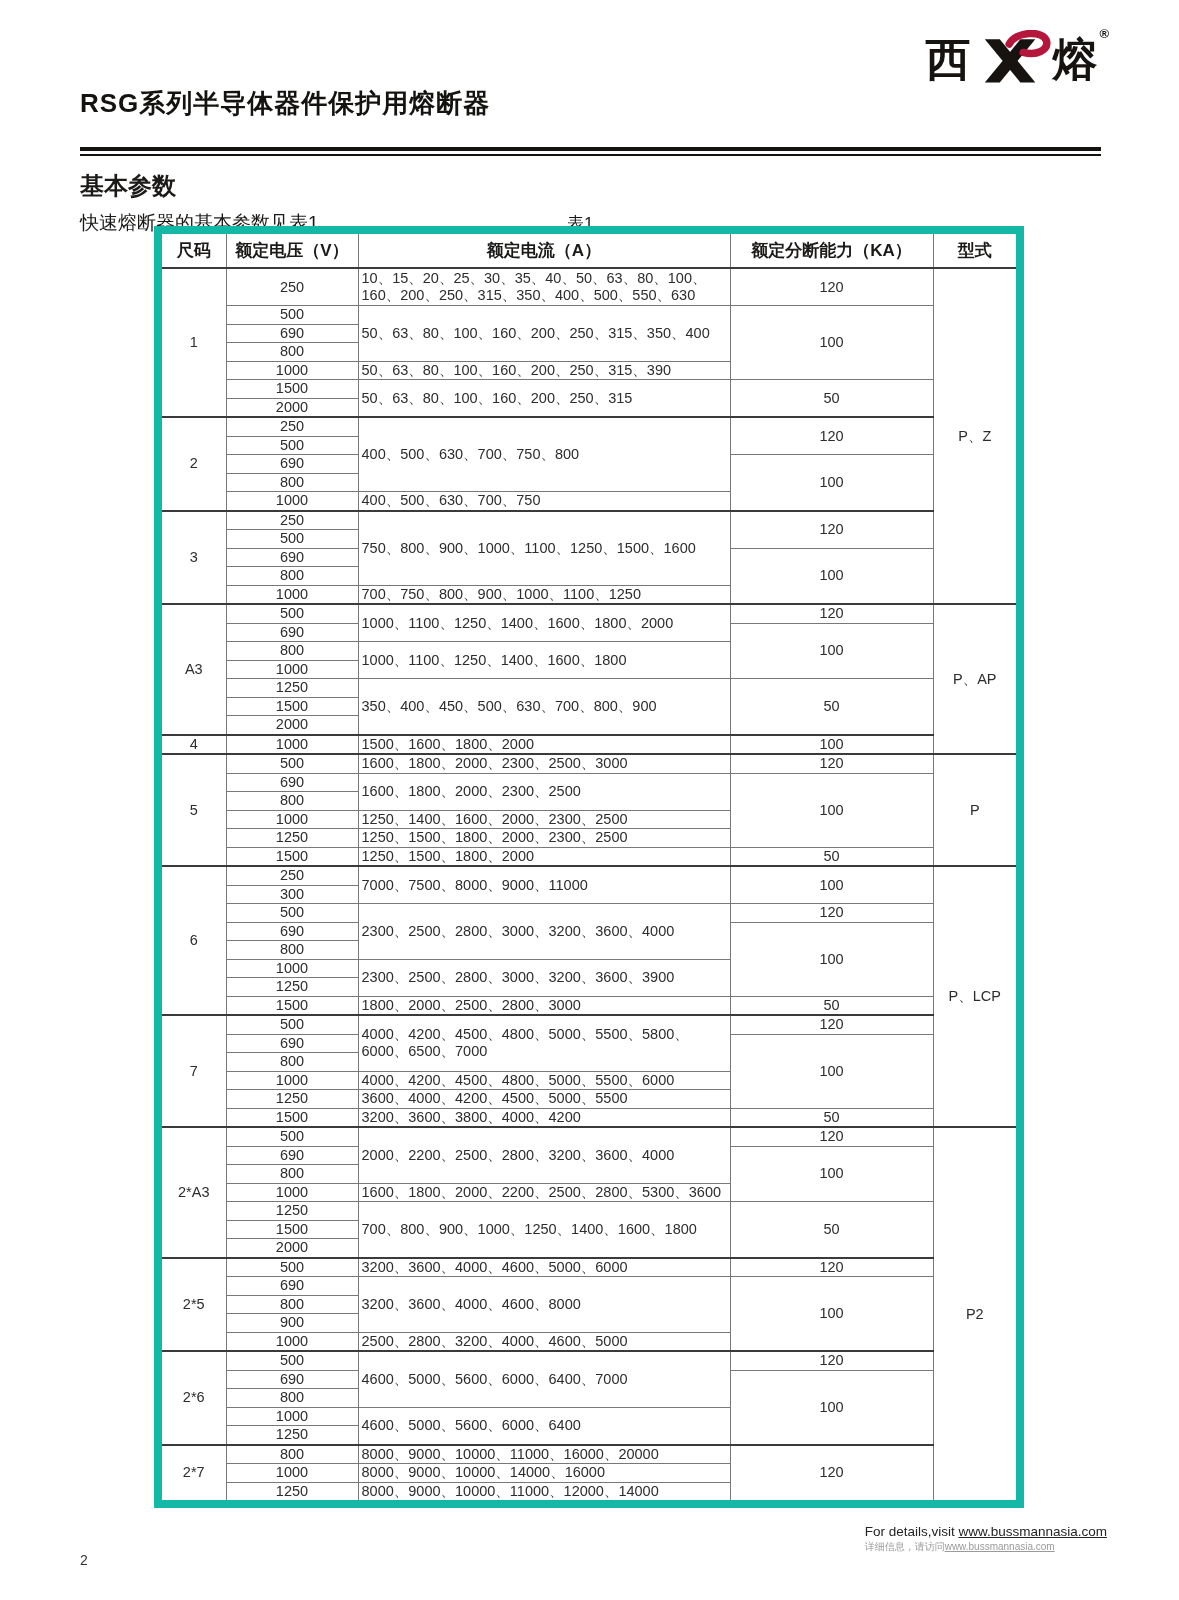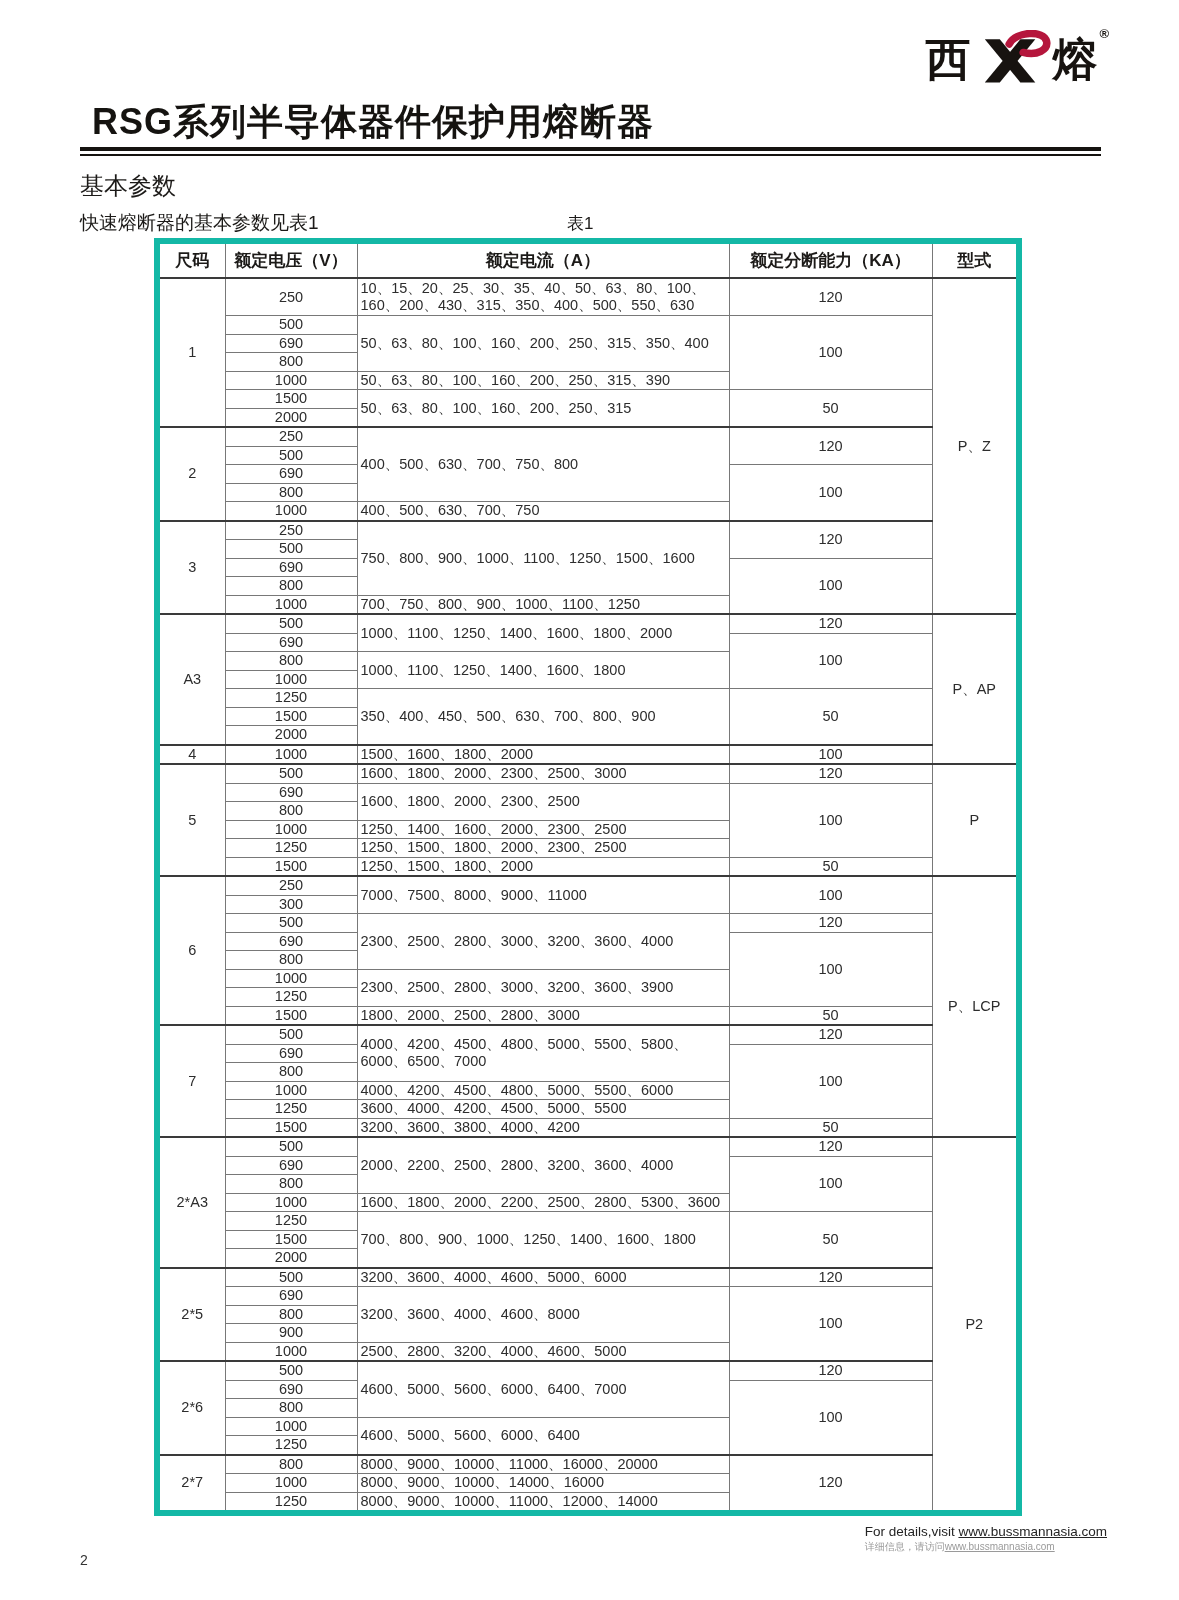--- a/index.html
+++ b/index.html
@@ -7,28 +7,28 @@
     width:1179px;height:1600px;position:relative;overflow:hidden;
     background:#ffffff;color:#1a1a1a;
     font-family:"Liberation Sans","DejaVu Sans",sans-serif;
   }
   
   .logo{position:absolute;top:30px;right:70px;display:flex;align-items:center;}
   .logo-char{font-size:45px;font-weight:bold;line-height:1;color:#171310;}
   .logo-mark{width:80px;height:58px;margin:0 1px;}
   .logo-reg{font-size:13px;font-weight:bold;color:#171310;align-self:flex-start;margin-left:2px;margin-top:-4px;}
   
-  .title{position:absolute;left:80px;top:86px;margin:12px;font-size:36px;font-weight:bold;letter-spacing:1px;color:#151310;white-space:nowrap;}
+  .title{position:absolute;left:80px;top:86px;margin:0;font-size:26px;font-weight:bold;letter-spacing:1px;color:#151310;white-space:nowrap;}
   .title-rule{position:absolute;left:80px;top:147px;width:1021px;height:3px;border-top:4px solid #151310;border-bottom:2px solid #151310;}
   
-  .section-heading{position:absolute;left:80px;top:170px;margin:0;font-size:24px;font-weight:normal;color:#1c1a18;}
+  .section-heading{position:absolute;left:80px;top:170px;margin:0;font-size:24px;font-weight:bold;color:#1c1a18;}
   .intro-row{position:absolute;left:80px;top:210px;width:1021px;font-size:19px;color:#1c1a18;}
   .table-caption{position:absolute;left:487px;top:2px;font-size:17px;}
   
-  .spec-table{position:absolute;left:154px;top:238px;width:862px;border-collapse:collapse;table-layout:fixed;border:6px solid #14b8a6;}
+  .spec-table{position:absolute;left:154px;top:226px;width:862px;border-collapse:collapse;table-layout:fixed;border:8px solid #14b8a6;}
   .c-size{width:68px;}.c-volt{width:132px;}.c-curr{width:372px;}.c-cap{width:203px;}.c-type{width:87px;}
   .spec-table th,.spec-table td{border:1px solid #787878;padding:0;}
   .spec-table thead th{height:33px;font-size:17px;font-weight:bold;color:#1c1a18;border-bottom:2px solid #3a3a3a;background:#ffffff;}
   .spec-table td{height:17.5px;line-height:17px;font-size:14.5px;color:#2d2d2d;text-align:center;vertical-align:middle;}
   .spec-table td.col-curr{text-align:left;padding:0 2px 0 3px;}
   .spec-table tr.tall td{height:36px;}
   .spec-table tr.group-start td{border-top:2px solid #3a3a3a;}
   
   .footer{position:absolute;top:1524px;right:72px;text-align:left;line-height:1.2;}
   .footer-en{font-size:13.5px;color:#242424;}
@@ -76,21 +76,21 @@
         <th>额定电压（V）</th>
         <th>额定电流（A）</th>
         <th>额定分断能力（KA）</th>
         <th>型式</th>
       </tr>
     </thead>
     <tbody>
         <tr class="group-start tall">
           <td class="col-size" rowspan="7">1</td>
           <td class="col-volt">250</td>
-          <td class="col-curr">10、15、20、25、30、35、40、50、63、80、100、160、200、430、315、350、400、500、550、630</td>
+          <td class="col-curr">10、15、20、25、30、35、40、50、63、80、100、160、200、250、315、350、400、500、550、630</td>
           <td class="col-cap">120</td>
           <td class="col-type" rowspan="17">P、Z</td>
         </tr>
         <tr>
           <td class="col-volt">500</td>
           <td class="col-curr" rowspan="3">50、63、80、100、160、200、250、315、350、400</td>
           <td class="col-cap" rowspan="4">100</td>
         </tr>
         <tr>
           <td class="col-volt">690</td>

